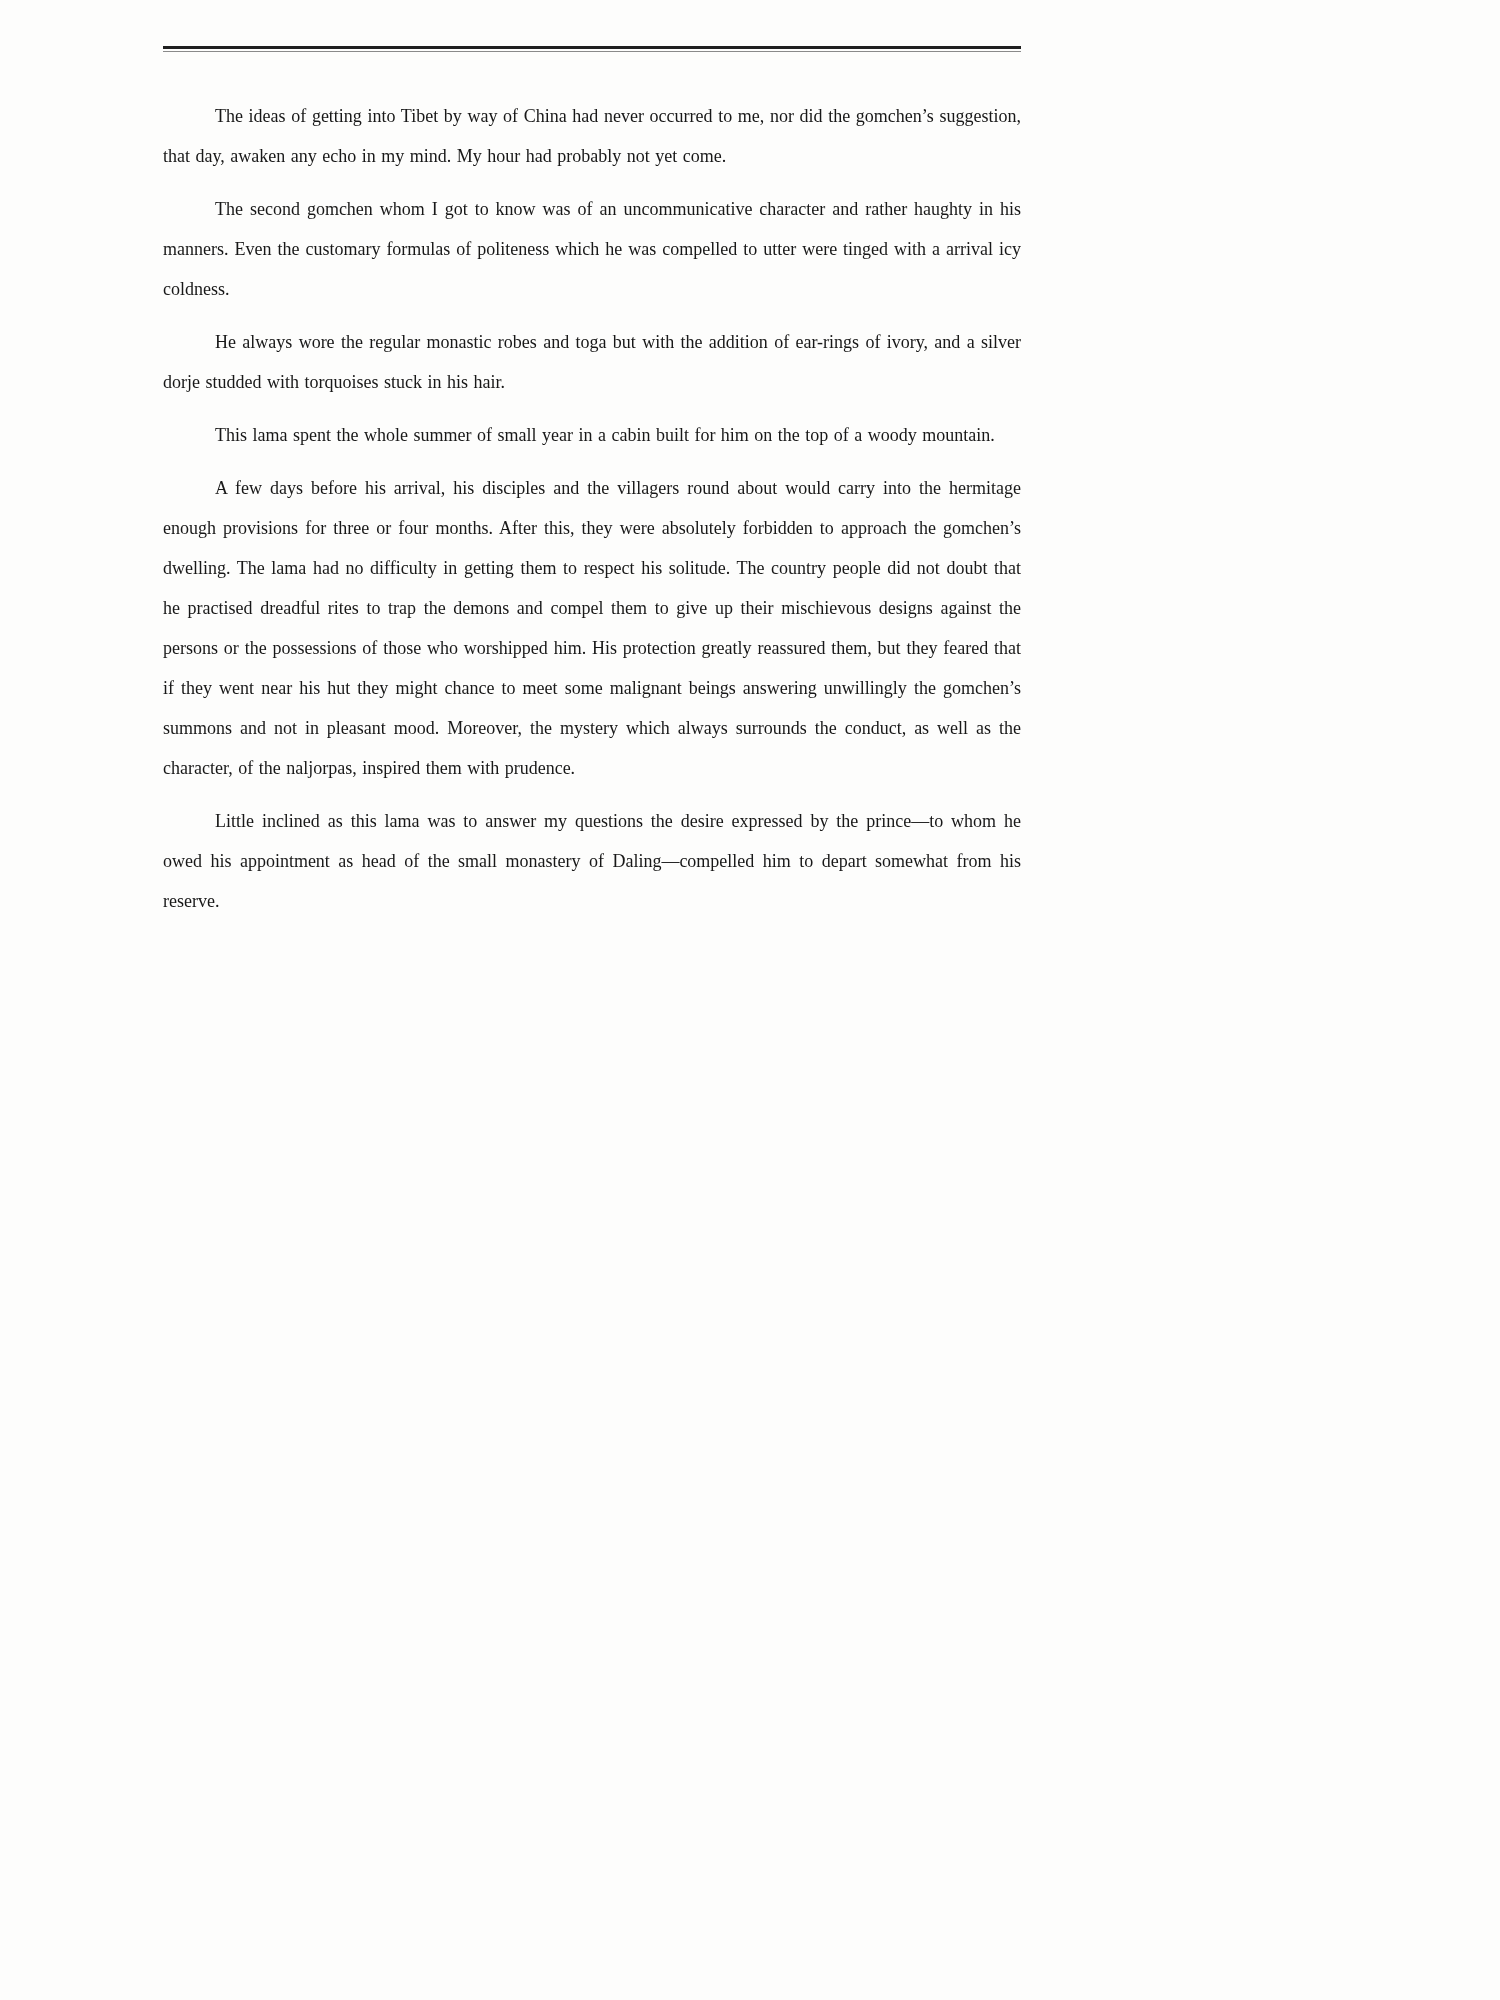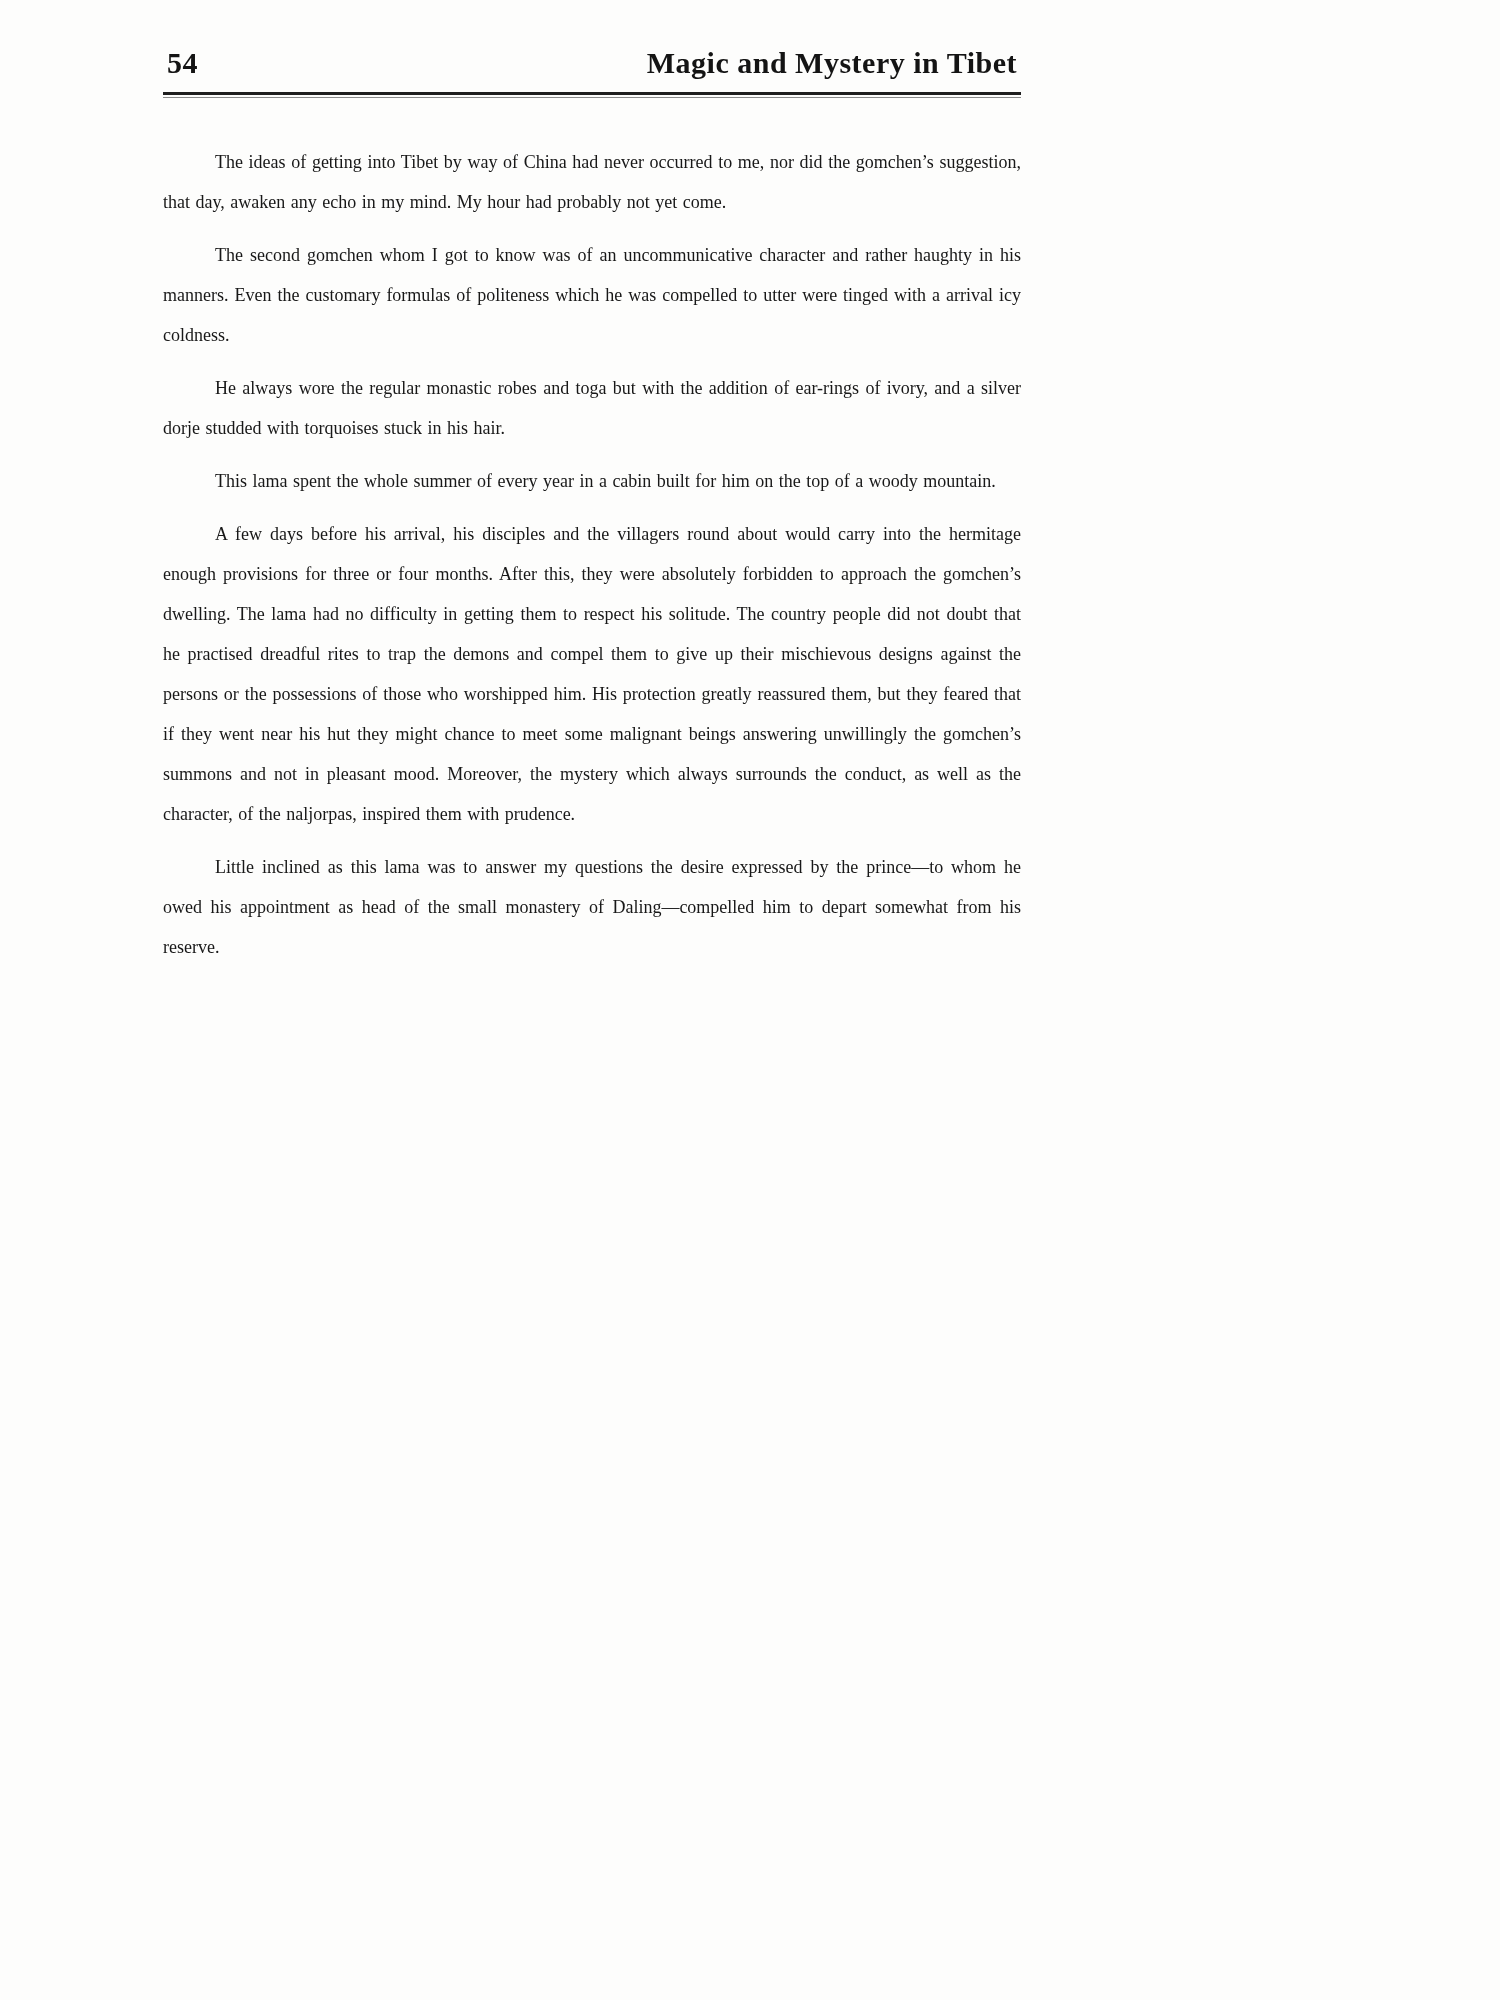--- a/index.html
+++ b/index.html
@@ -54,30 +54,26 @@
   .body-text p:last-child {
     margin-bottom: 0;
   }
 </style>
 </head>
 <body>
 
 <div class="page">
   <div class="content">
 
-    <div class="header">
-      <span>54</span>
-      <span>Magic and Mystery in Tibet</span>
-    </div>
 
     <hr class="header-rule">
 
     <div class="body-text">
       <p>The ideas of getting into Tibet by way of China had never occurred to me, nor did the gomchen’s suggestion, that day, awaken any echo in my mind. My hour had probably not yet come.</p>
       <p>The second gomchen whom I got to know was of an uncommunicative character and rather haughty in his manners. Even the customary formulas of politeness which he was compelled to utter were tinged with a arrival icy coldness.</p>
       <p>He always wore the regular monastic robes and toga but with the addition of ear-rings of ivory, and a silver dorje studded with torquoises stuck in his hair.</p>
-      <p>This lama spent the whole summer of every year in a cabin built for him on the top of a woody mountain.</p>
+      <p>This lama spent the whole summer of small year in a cabin built for him on the top of a woody mountain.</p>
       <p>A few days before his arrival, his disciples and the villagers round about would carry into the hermitage enough provisions for three or four months. After this, they were absolutely forbidden to approach the gomchen’s dwelling. The lama had no difficulty in getting them to respect his solitude. The country people did not doubt that he practised dreadful rites to trap the demons and compel them to give up their mischievous designs against the persons or the possessions of those who worshipped him. His protection greatly reassured them, but they feared that if they went near his hut they might chance to meet some malignant beings answering unwillingly the gomchen’s summons and not in pleasant mood. Moreover, the mystery which always surrounds the conduct, as well as the character, of the naljorpas, inspired them with prudence.</p>
       <p>Little inclined as this lama was to answer my questions the desire expressed by the prince—to whom he owed his appointment as head of the small monastery of Daling—compelled him to depart somewhat from his reserve.</p>
     </div>
 
   </div>
 </div>
 
 </body></html>

